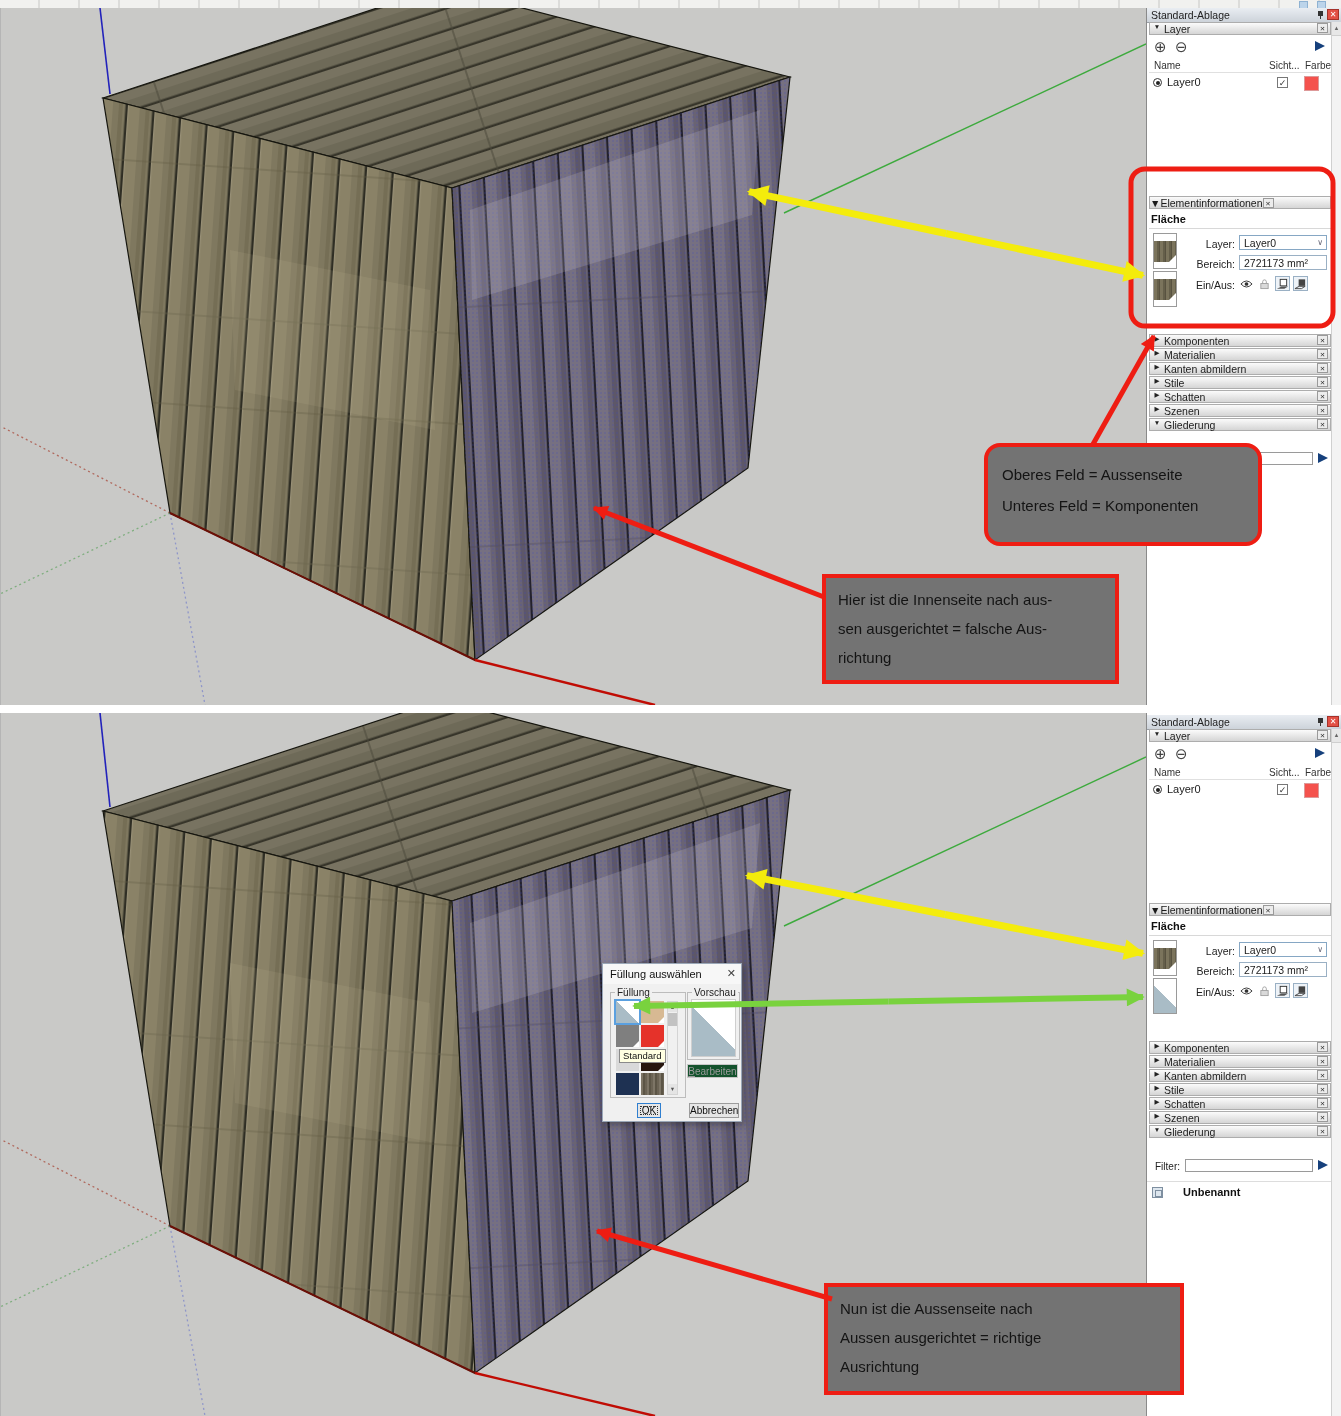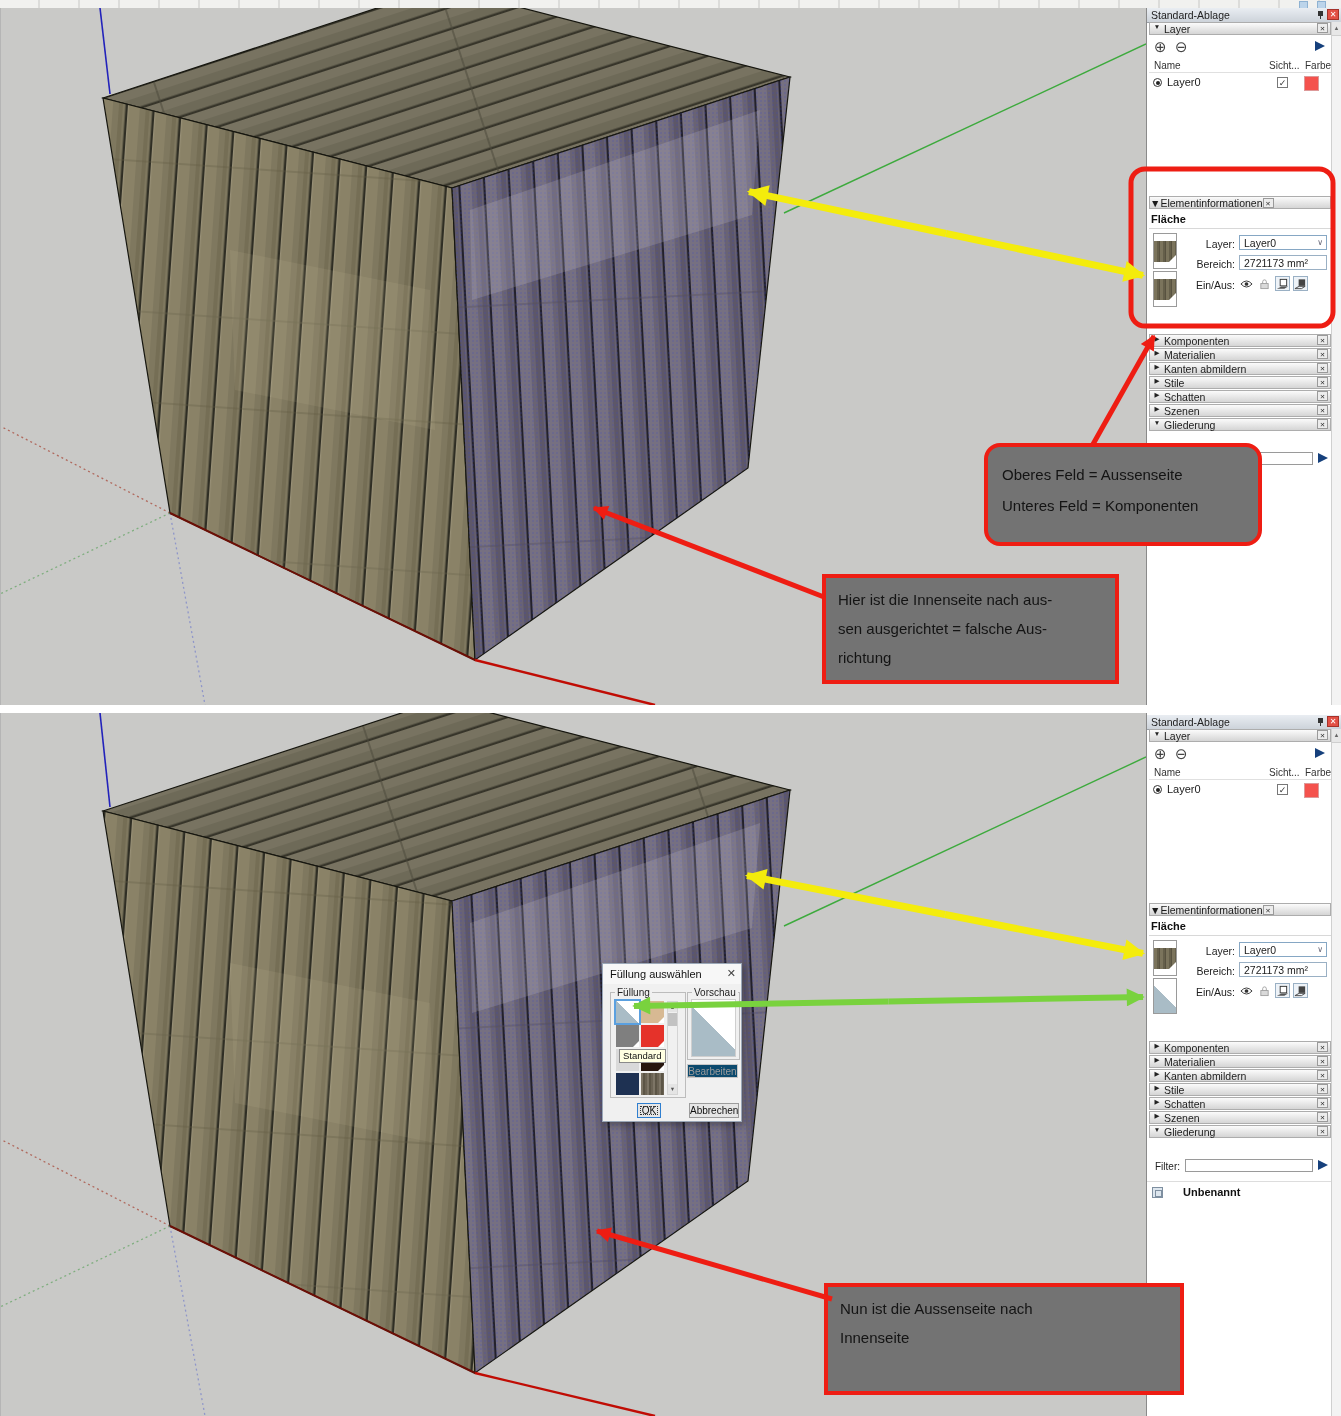--- a/index.html
+++ b/index.html
@@ -103,21 +103,21 @@
   .diagfill{background:linear-gradient(45deg,#a9bcc6 49.5%,#ffffff 50%);}
   .woodfill{background:repeating-linear-gradient(90deg,#7d7566 0 2px,#5c5546 2px 4px,#6b6354 4px 6px);}
   .vscroll{position:absolute;left:56px;top:8px;width:11px;height:94px;background:#f0f0f0;border:1px solid #d4d4d4;box-sizing:border-box;}
   .vs-btn{position:absolute;left:0;width:9px;height:10px;background:#e4e4e4;color:#555;font-size:5.5px;text-align:center;line-height:10px;}
   .vs-thumb{position:absolute;left:0;top:11px;width:9px;height:13px;background:#c2c2c2;}
   .tooltip{position:absolute;left:8px;top:56px;background:#ffffe1;border:1px solid #8a8a8a;padding:0 3px;
         font-size:9.5px;line-height:12px;color:#111;z-index:5;}
   .preview{position:absolute;left:3px;top:6px;width:43px;height:56px;border:1px solid #cfcfcf;}
   .dbtn{position:absolute;box-sizing:border-box;text-align:center;background:#e6e6e6;border:1px solid #9c9c9c;
         font-size:10px;line-height:13px;color:#111;}
-  .btn-edit{left:84px;top:100px;width:51px;height:14px;color:#9b9b9b;background:#0c4a6e;border-color:#c8c8c8;}
+  .btn-edit{left:84px;top:100px;width:51px;height:14px;color:#9b9b9b;background:#14532d;border-color:#c8c8c8;}
   .btn-edit span{display:block;}
   .btn-edit span::first-letter{text-decoration:underline;}
   .btn-ok{left:34px;top:139px;width:24px;height:15px;border-color:#2f7fd0;outline:1px dotted #333;outline-offset:-4px;}
   .btn-cancel{left:86px;top:139px;width:50px;height:15px;}
   
   .overlay{position:absolute;left:0;top:0;z-index:30;pointer-events:none;}
 </style>
 </head>
 <body>
 
@@ -463,21 +463,22 @@
     <div>Oberes Feld = Aussenseite</div>
     <div>Unteres Feld = Komponenten</div>
   </div>
   <div class="callout" style="left:822px;top:574px;width:297px;height:110px;">
     <div>Hier ist die Innenseite nach aus-</div>
     <div>sen ausgerichtet = falsche Aus-</div>
     <div>richtung</div>
   </div>
   <div class="callout" style="left:824px;top:1283px;width:360px;height:112px;">
     <div>Nun ist die Aussenseite nach</div>
-    <div>Innenseite</div>
+    <div>Aussen ausgerichtet = richtige</div>
+    <div>Ausrichtung</div>
   </div>
 
   <div class="dialog">
     <div class="d-title">
       <span class="dt">Füllung auswählen</span>
       <span class="d-x">✕</span>
     </div>
     <div class="group g-fill">
       <span class="glabel">Füllung</span>
       <div class="swatch diagfill sw-sel" style="left:5px;top:8px;"></div>

